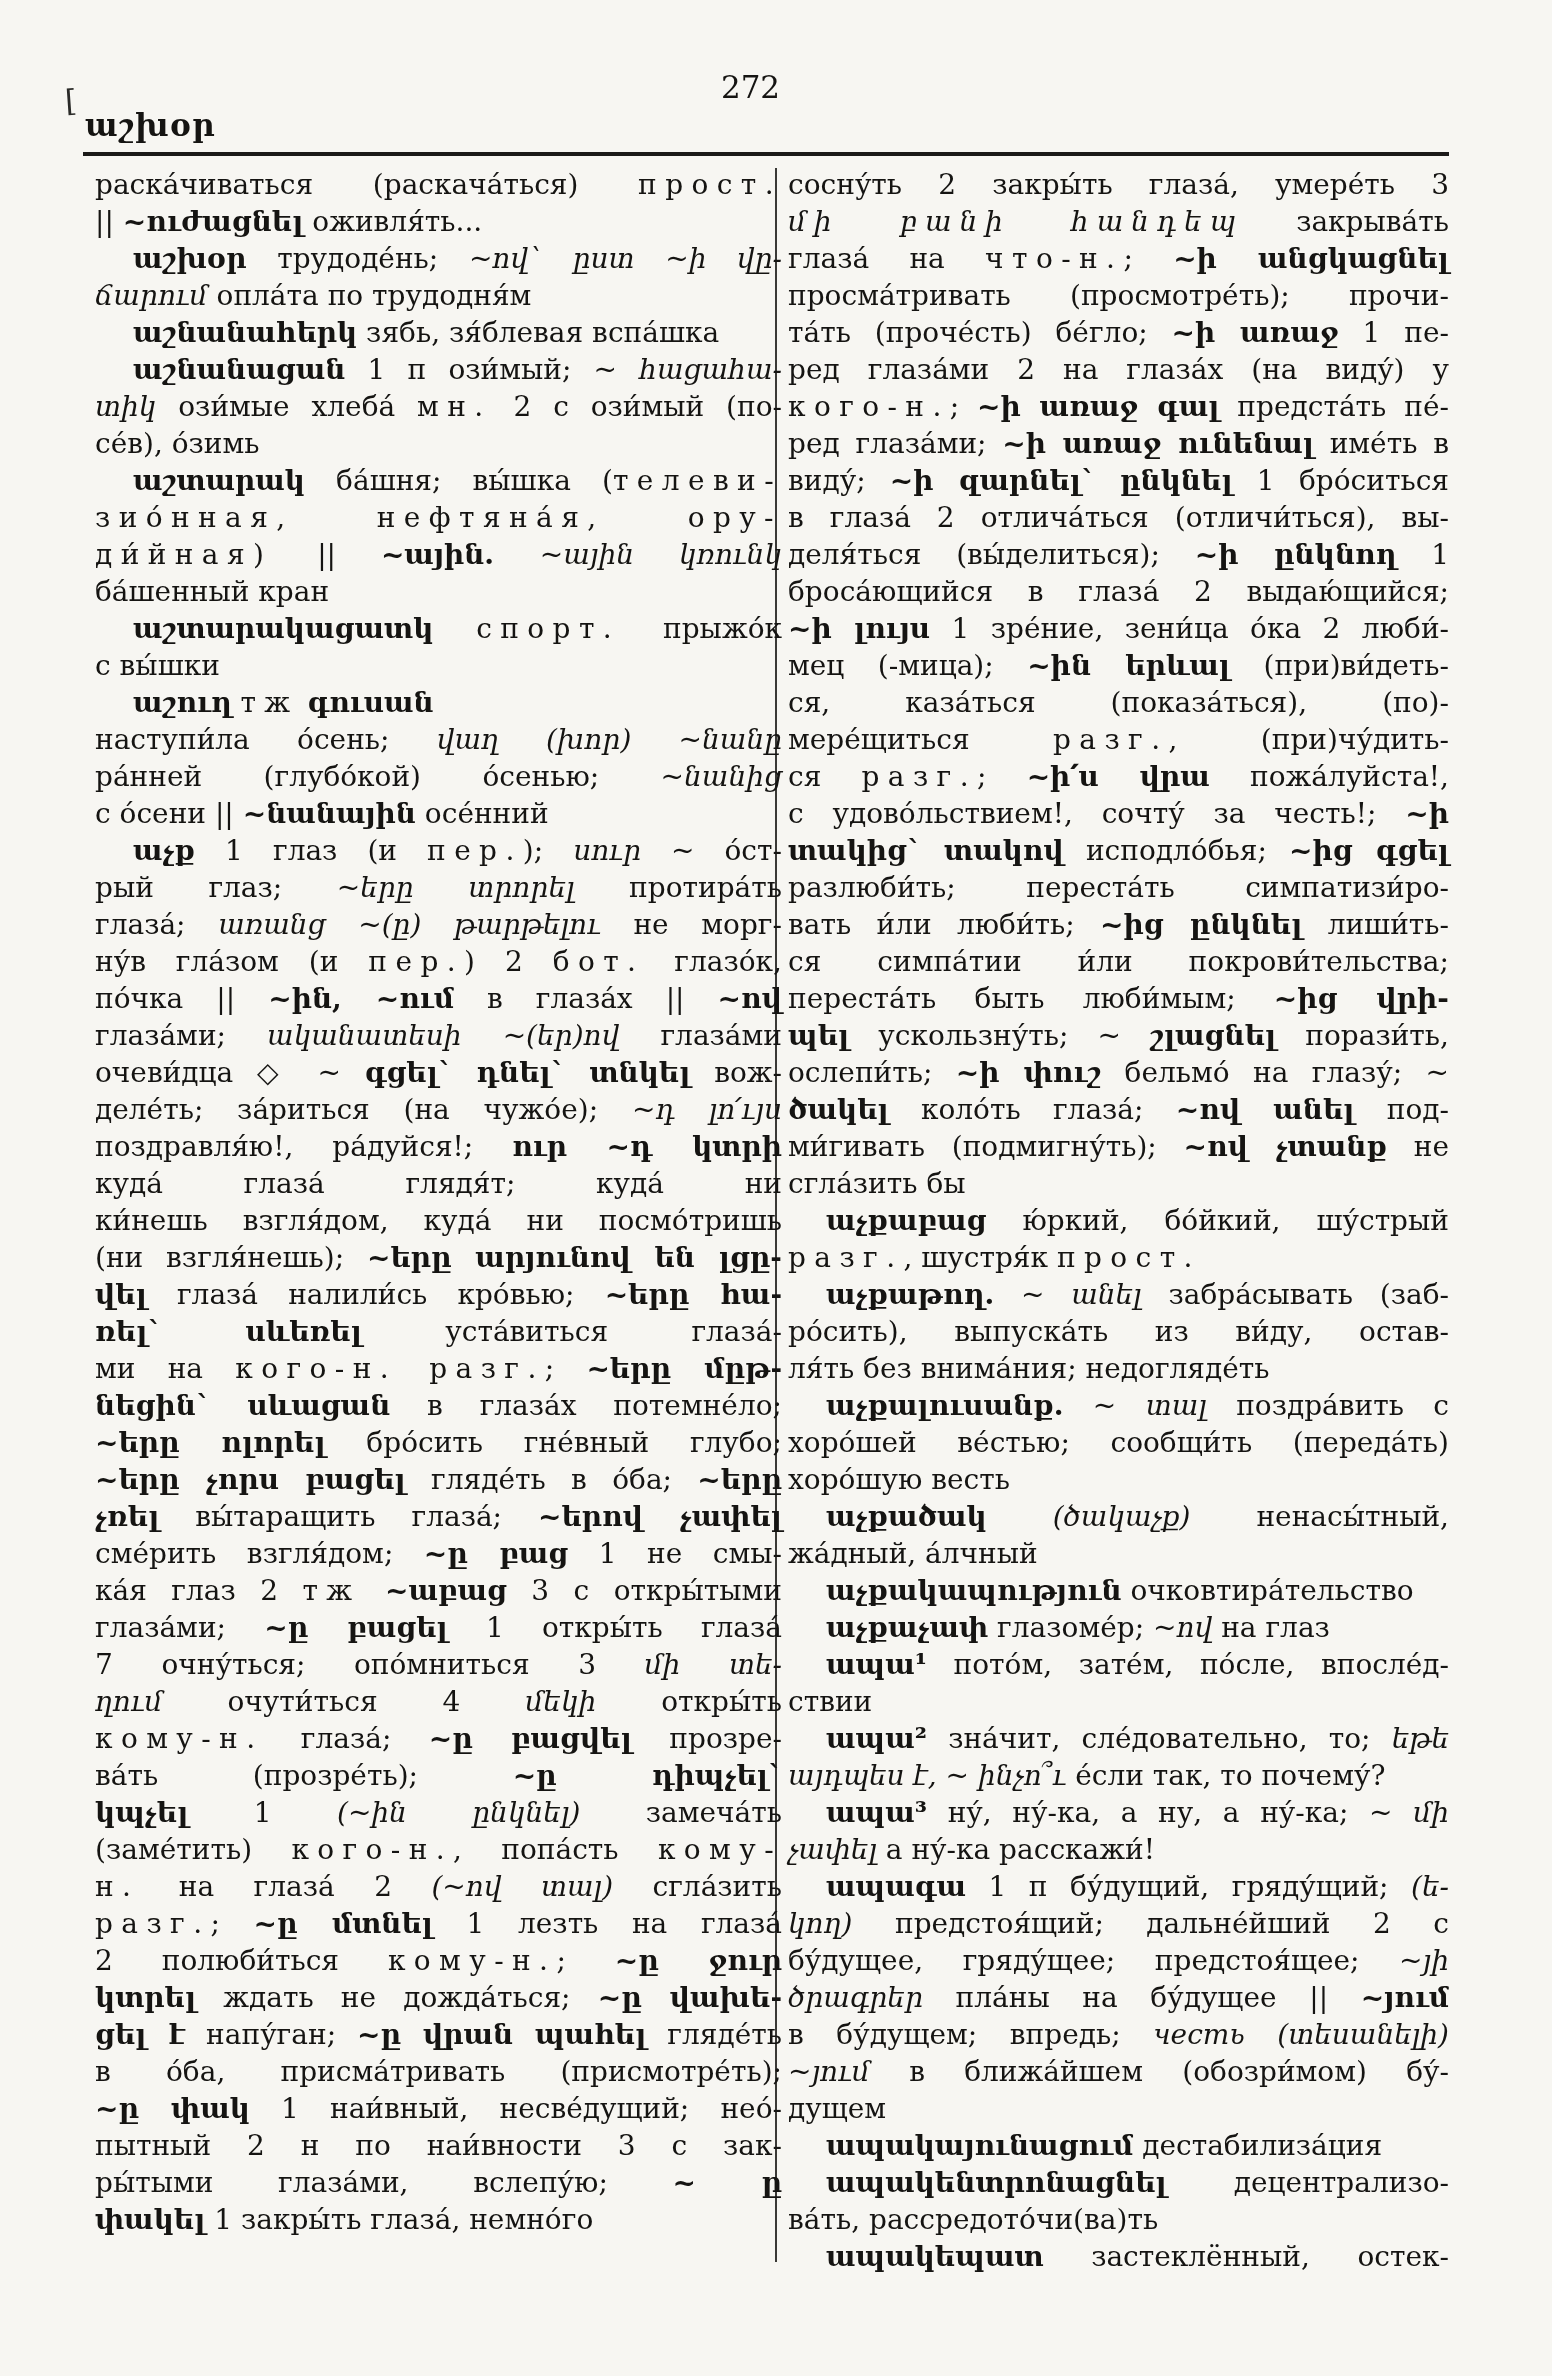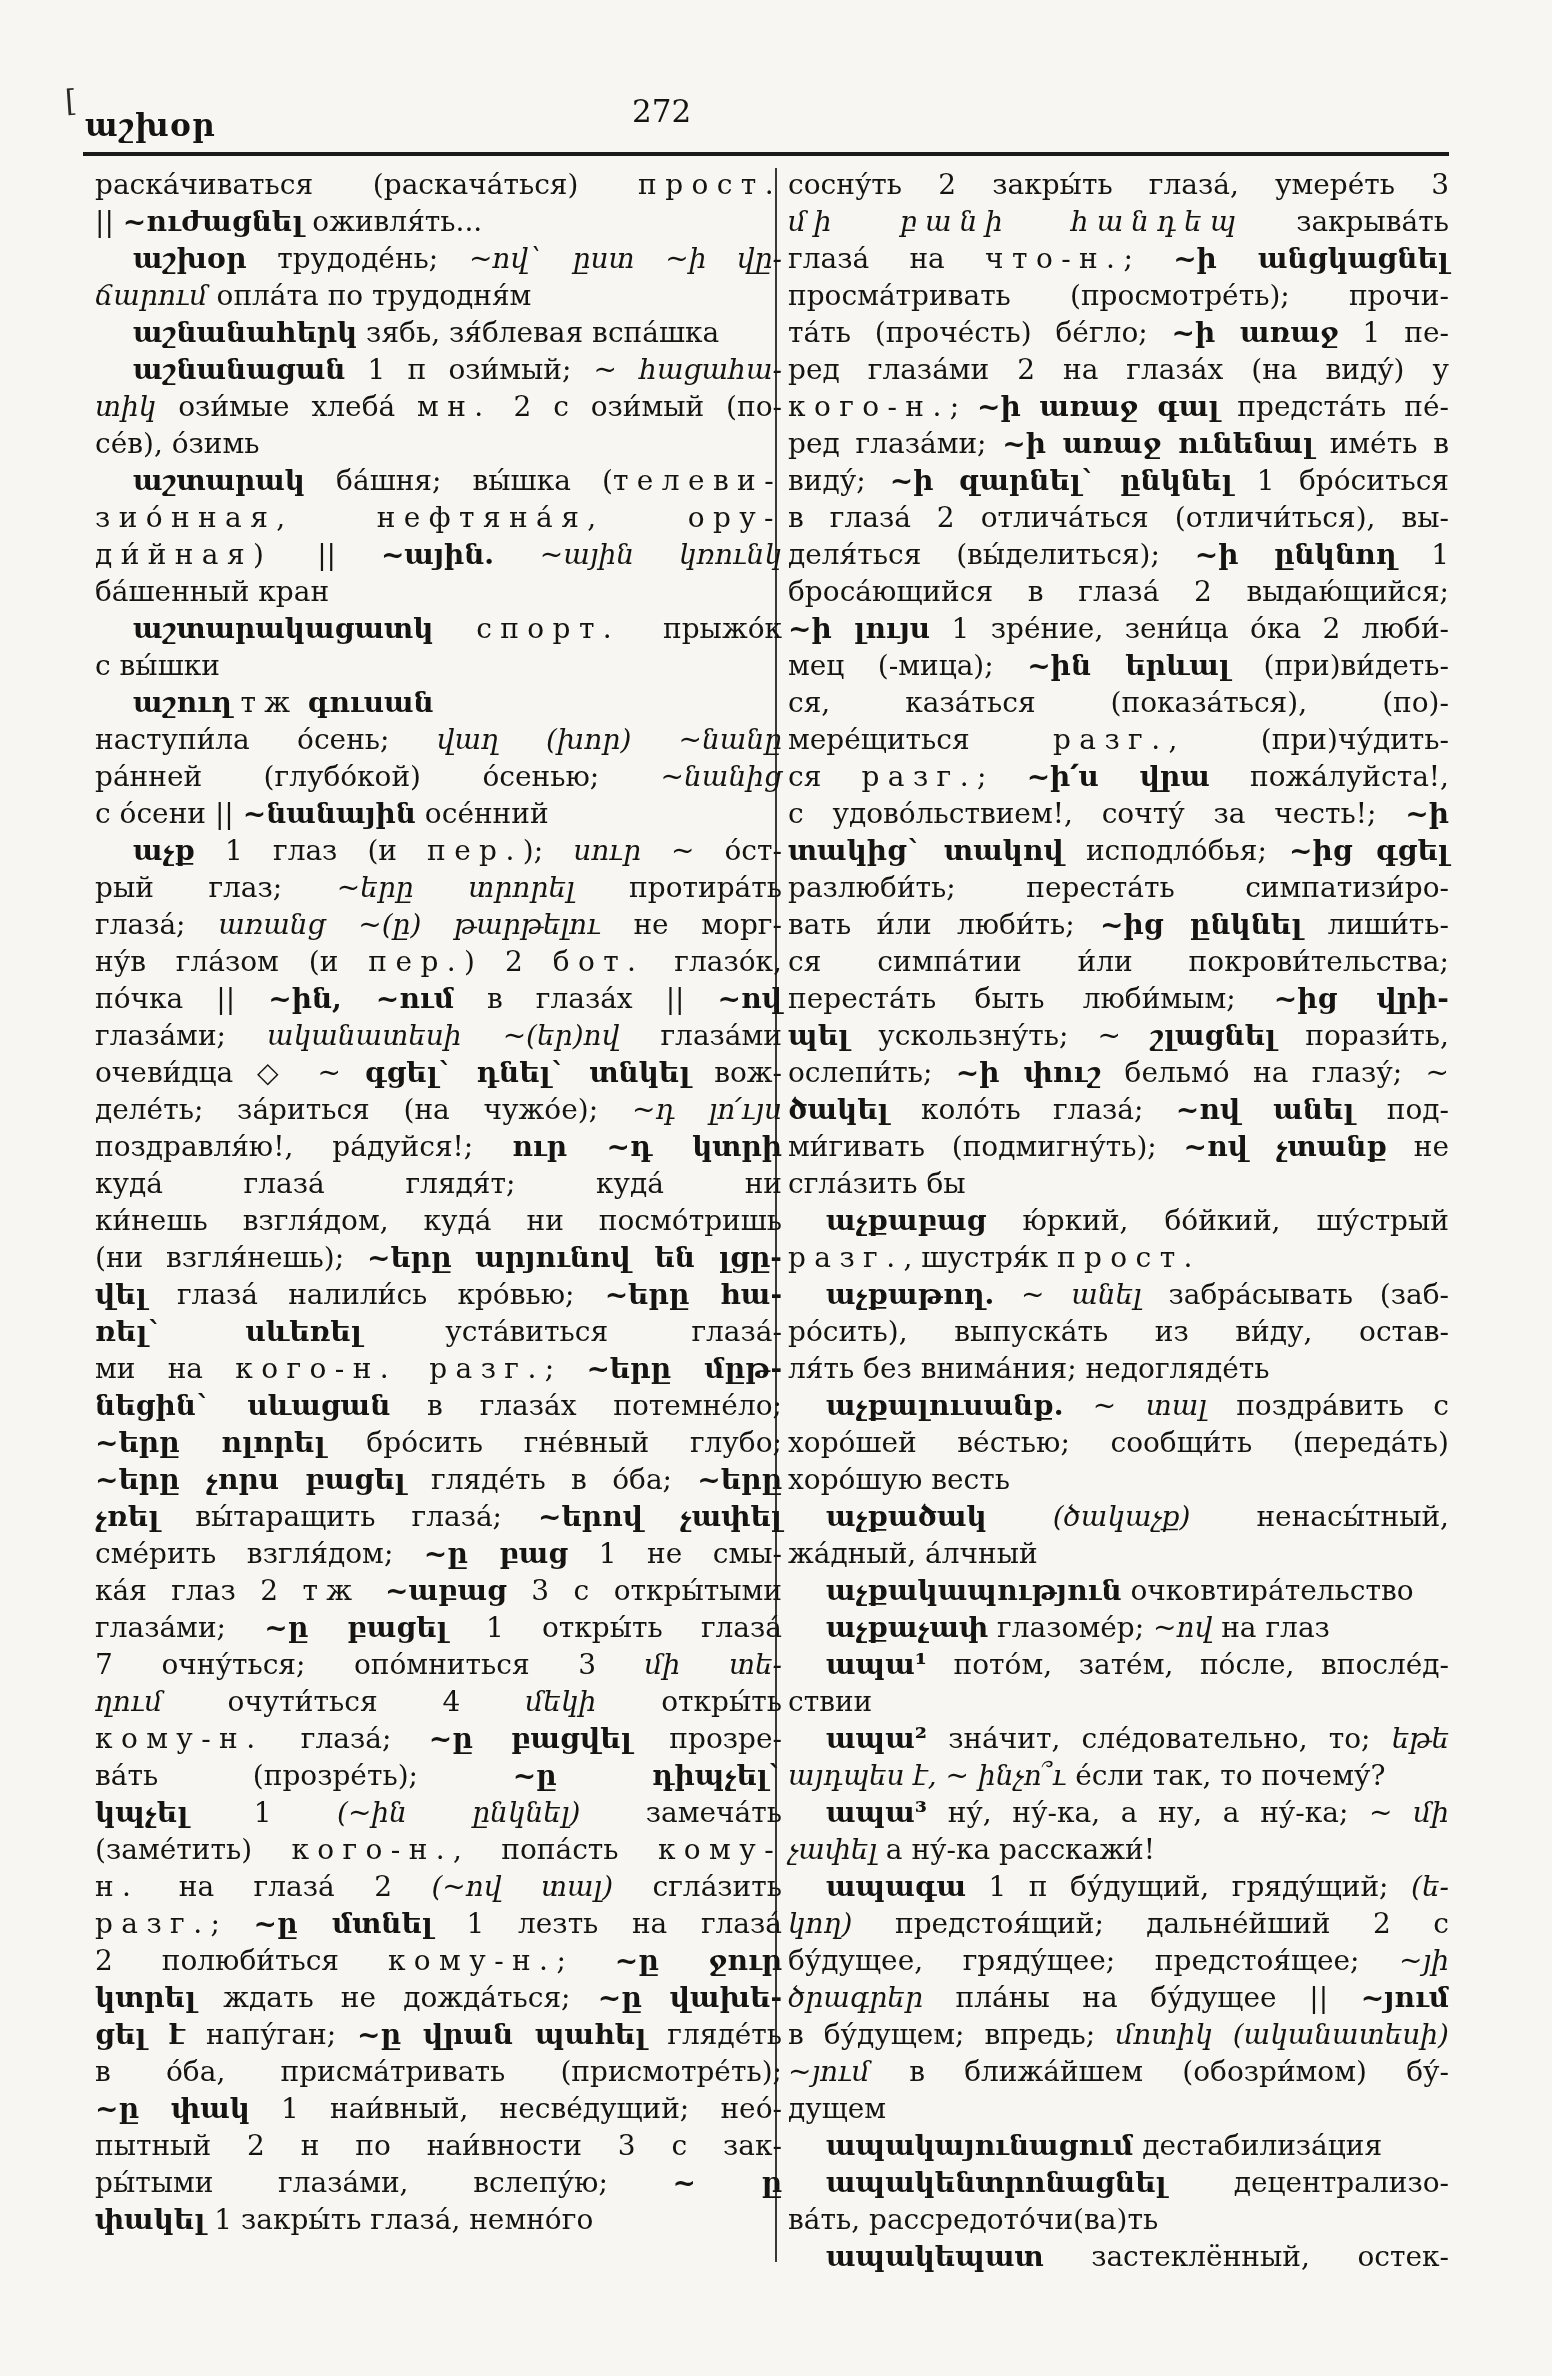--- a/index.html
+++ b/index.html
@@ -14,22 +14,22 @@
   }
   .stray-bracket{
     position:absolute;left:65px;top:83px;
     font-size:30px;color:#2a2a28;transform:rotate(-4deg);
   }
   .running-head{
     position:absolute;left:85px;top:107px;
     font-size:31px;font-weight:bold;letter-spacing:1px;
   }
   .page-number{
-    position:absolute;left:632px;top:69px;width:119px;
-    font-size:31px;margin-top:24px;
+    position:absolute;left:691px;top:69px;width:119px;
+    text-align:center;font-size:31px;
   }
   .head-rule{
     position:absolute;left:83px;top:152px;width:1366px;height:4px;
     background:#1b1a18;
   }
   .col-divider{
     position:absolute;left:775px;top:168px;width:2px;height:2094px;
     background:#3a3936;
   }
   .col{
@@ -160,21 +160,21 @@
       <div class="line j in"><span class="b">ապա¹</span><span> пото́м, зате́м, по́сле, впосле́д-</span></div>
       <div class="line"><span>ствии</span></div>
       <div class="line j in"><span class="b">ապա²</span><span> зна́чит, сле́довательно, то; </span><span class="i">եթե</span></div>
       <div class="line"><span class="i">այդպես է, ~ ինչո՞ւ</span><span> е́сли так, то почему́?</span></div>
       <div class="line j in"><span class="b">ապա³</span><span> ну́, ну́-ка, а ну, а ну́-ка; ~ </span><span class="i">մի</span></div>
       <div class="line"><span class="i">չափել</span><span> а ну́-ка расскажи́!</span></div>
       <div class="line j in"><span class="b">ապագա</span><span> 1 п бу́дущий, гряду́щий; </span><span class="i">(ե-</span></div>
       <div class="line j"><span class="i">կող)</span><span> предстоя́щий; дальне́йший 2 с</span></div>
       <div class="line j"><span>бу́дущее, гряду́щее; предстоя́щее; </span><span class="i">~յի</span></div>
       <div class="line j"><span class="i">ծրագրեր</span><span> пла́ны на бу́дущее || </span><span class="b">~յում</span></div>
-      <div class="line j"><span>в бу́дущем; впредь; </span><span class="i">մոտիկ (ականատեսի)</span></div>
+      <div class="line j"><span>в бу́дущем; впредь; </span><span class="i">честь (տեսանելի)</span></div>
       <div class="line j"><span class="i">~յում</span><span> в ближа́йшем (обозри́мом) бу́-</span></div>
       <div class="line"><span>дущем</span></div>
       <div class="line in"><span class="b">ապակայունացում</span><span> дестабилиза́ция</span></div>
       <div class="line j in"><span class="b">ապակենտրոնացնել</span><span> децентрализо-</span></div>
       <div class="line"><span>ва́ть, рассредото́чи(ва)ть</span></div>
       <div class="line j in"><span class="b">ապակեպատ</span><span> застеклённый, остек-</span></div>
     </div>
 </div>
 
 

